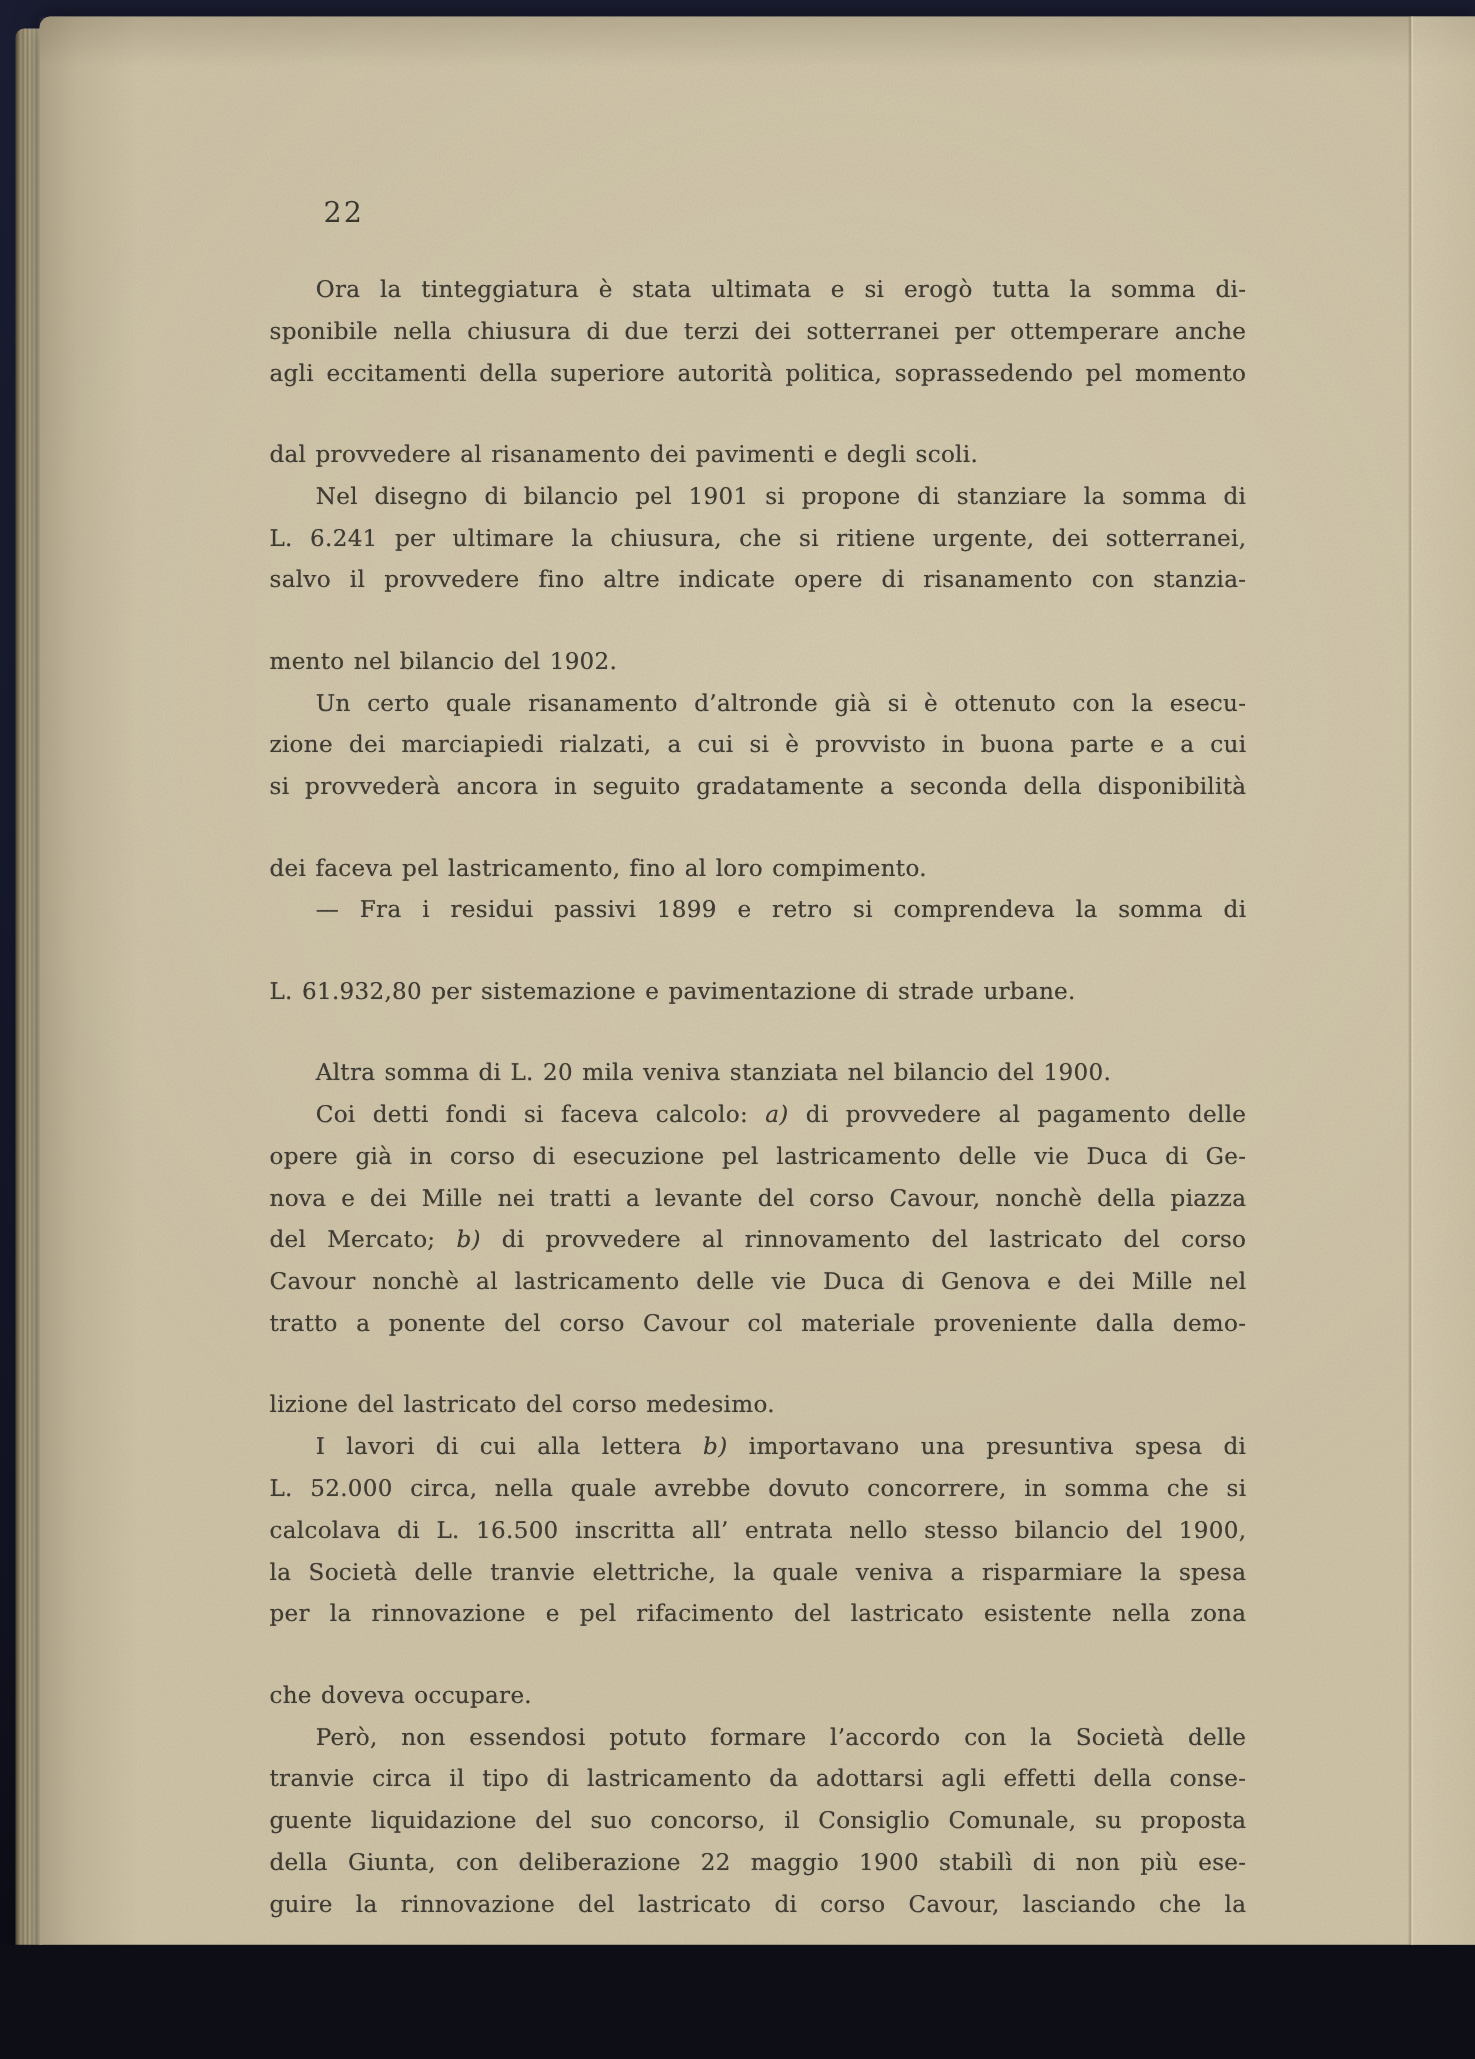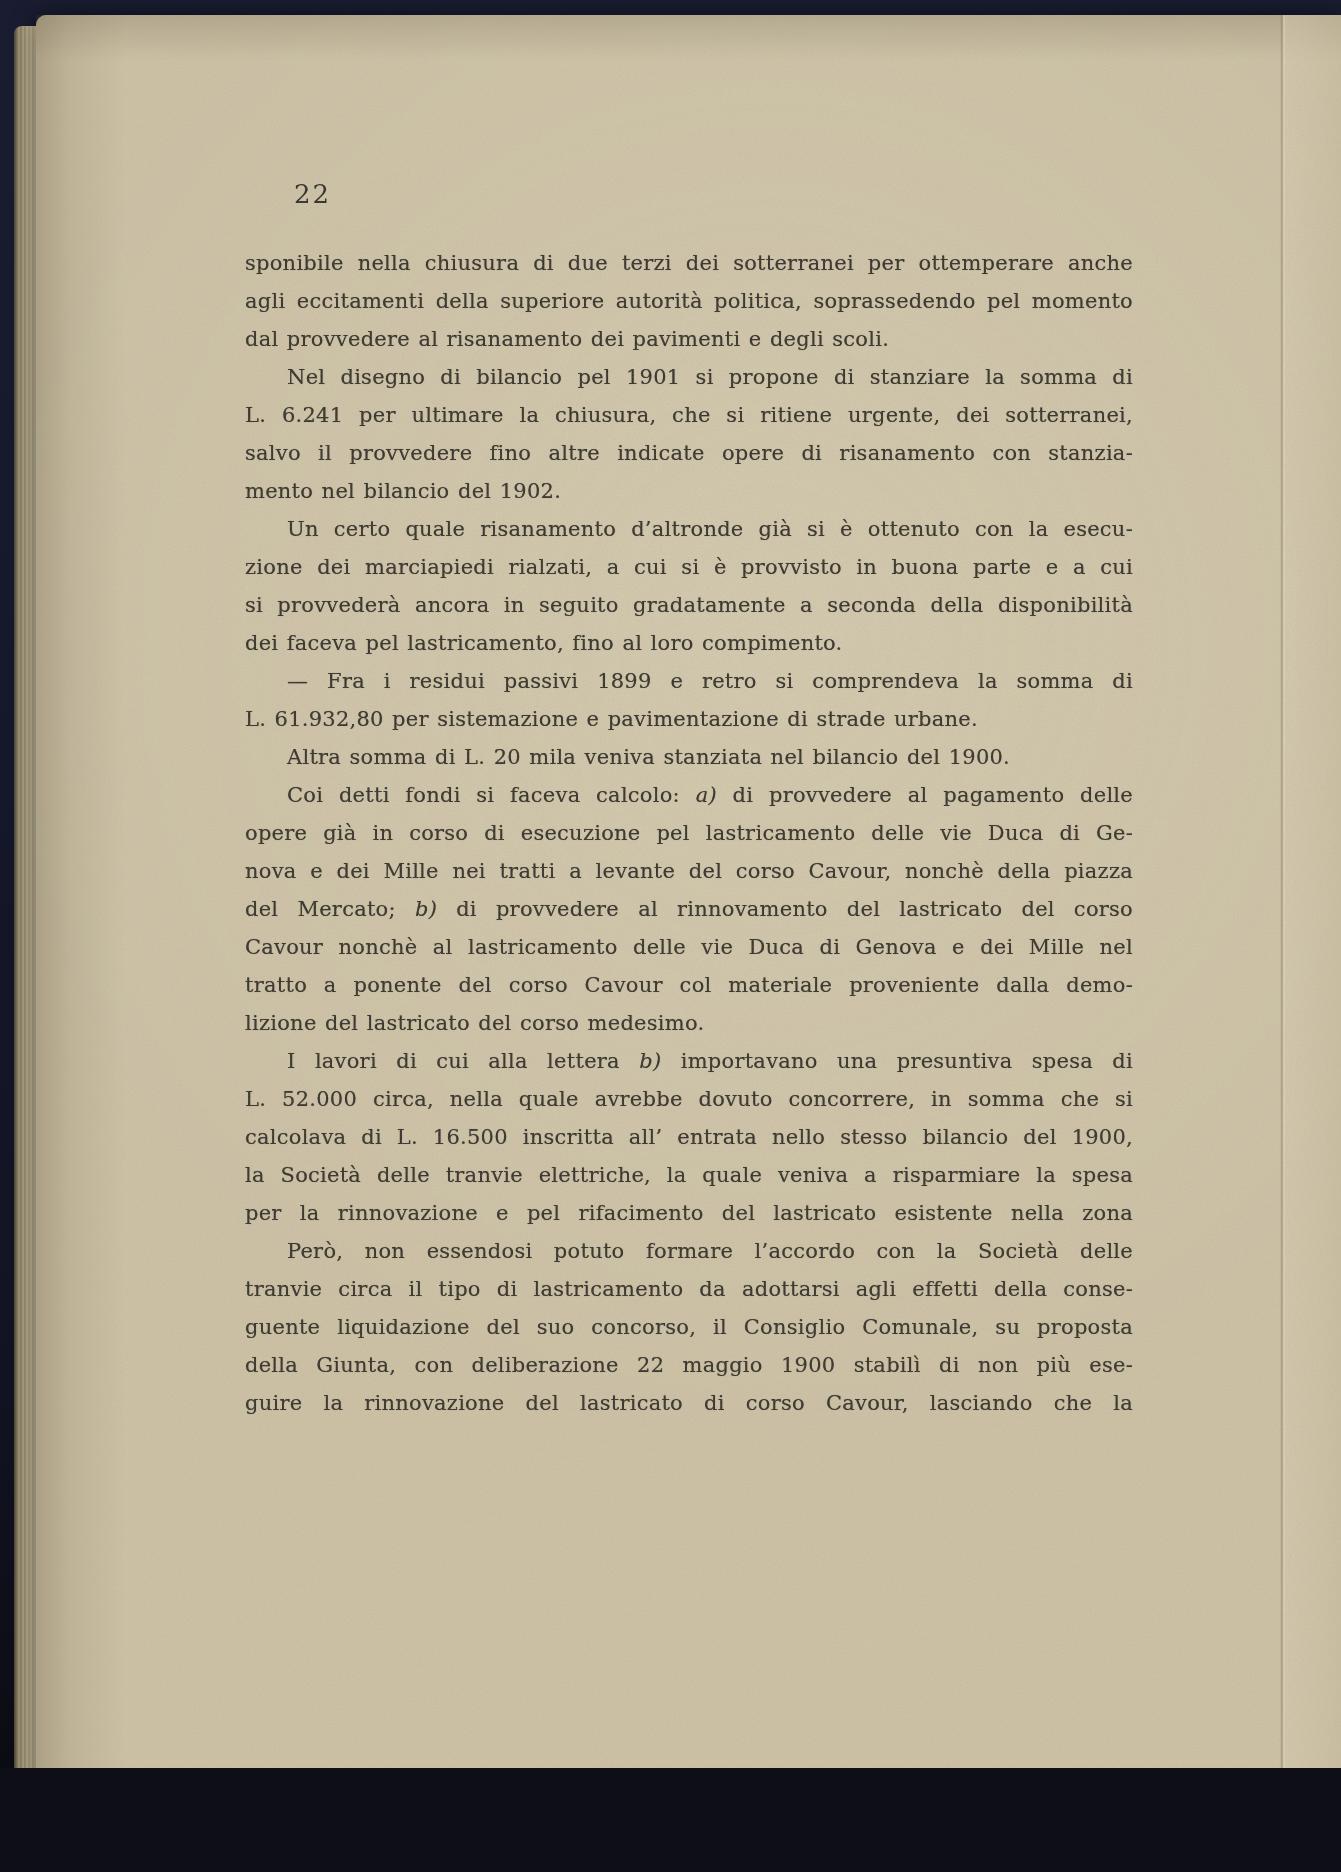--- a/index.html
+++ b/index.html
@@ -94,21 +94,21 @@
     font-size: 21px;
     line-height: 38px;
     color: #38352e;
     letter-spacing: 0.25px;
     word-spacing: 1.5px;
     text-shadow: 0 0 0.7px rgba(56,52,45,0.55);
   }
   .para { margin: 0; }
   .line { text-align: justify; text-align-last: justify; }
   .line.first { text-indent: 42px; }
-  .line.last  { text-align-last: left; }
+  .line.last  { text-align-last: left; margin-top: 36px; }
   .line i { font-style: italic; }
   
   .grain {
     position: absolute;
     inset: 0;
     pointer-events: none;
   }
 </style>
 </head>
 <body>
@@ -124,20 +124,21 @@
     <div class="shade botedge"></div>
     <div class="shade vignette"></div>
 
     <div class="adjacent-sliver"></div>
     <div class="gutter-seam"></div>
 
     <div class="page-number">22</div>
 
     <div class="text-block">
         <div class="para">
+          <div class="line first">Ora la tinteggiatura è stata ultimata e si erogò tutta la somma di-</div>
           <div class="line">sponibile nella chiusura di due terzi dei sotterranei per ottemperare anche</div>
           <div class="line">agli eccitamenti della superiore autorità politica, soprassedendo pel momento</div>
           <div class="line last">dal provvedere al risanamento dei pavimenti e degli scoli.</div>
         </div>
         <div class="para">
           <div class="line first">Nel disegno di bilancio pel 1901 si propone di stanziare la somma di</div>
           <div class="line">L. 6.241 per ultimare la chiusura, che si ritiene urgente, dei sotterranei,</div>
           <div class="line">salvo il provvedere fino altre indicate opere di risanamento con stanzia-</div>
           <div class="line last">mento nel bilancio del 1902.</div>
         </div>
@@ -162,20 +163,21 @@
           <div class="line">Cavour nonchè al lastricamento delle vie Duca di Genova e dei Mille nel</div>
           <div class="line">tratto a ponente del corso Cavour col materiale proveniente dalla demo-</div>
           <div class="line last">lizione del lastricato del corso medesimo.</div>
         </div>
         <div class="para">
           <div class="line first"><span>I lavori di cui alla lettera </span><i>b)</i><span> importavano una presuntiva spesa di</span></div>
           <div class="line">L. 52.000 circa, nella quale avrebbe dovuto concorrere, in somma che si</div>
           <div class="line">calcolava di L. 16.500 inscritta all’ entrata nello stesso bilancio del 1900,</div>
           <div class="line">la Società delle tranvie elettriche, la quale veniva a risparmiare la spesa</div>
           <div class="line">per la rinnovazione e pel rifacimento del lastricato esistente nella zona</div>
+          <div class="line last">che doveva occupare.</div>
         </div>
         <div class="para">
           <div class="line first">Però, non essendosi potuto formare l’accordo con la Società delle</div>
           <div class="line">tranvie circa il tipo di lastricamento da adottarsi agli effetti della conse-</div>
           <div class="line">guente liquidazione del suo concorso, il Consiglio Comunale, su proposta</div>
           <div class="line">della Giunta, con deliberazione 22 maggio 1900 stabilì di non più ese-</div>
           <div class="line">guire la rinnovazione del lastricato di corso Cavour, lasciando che la</div>
         </div>
       </div>
 

